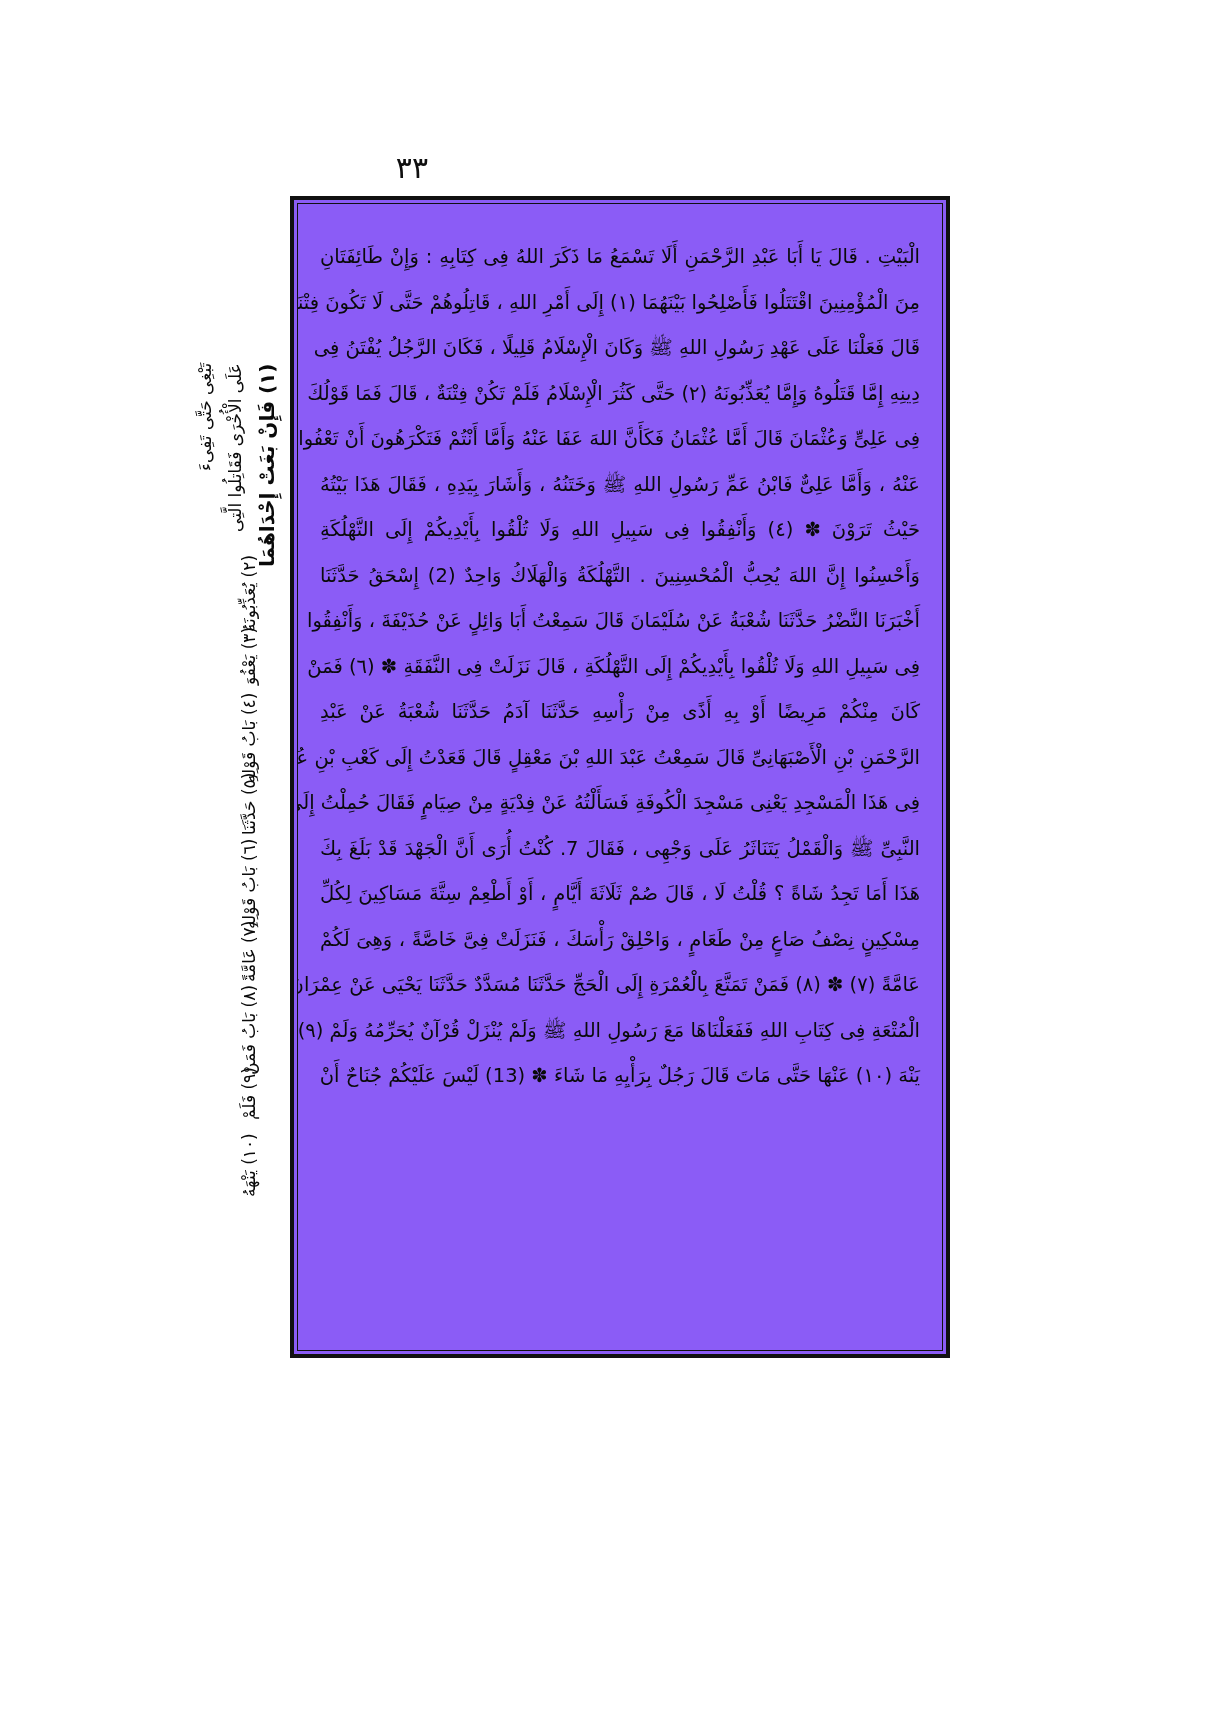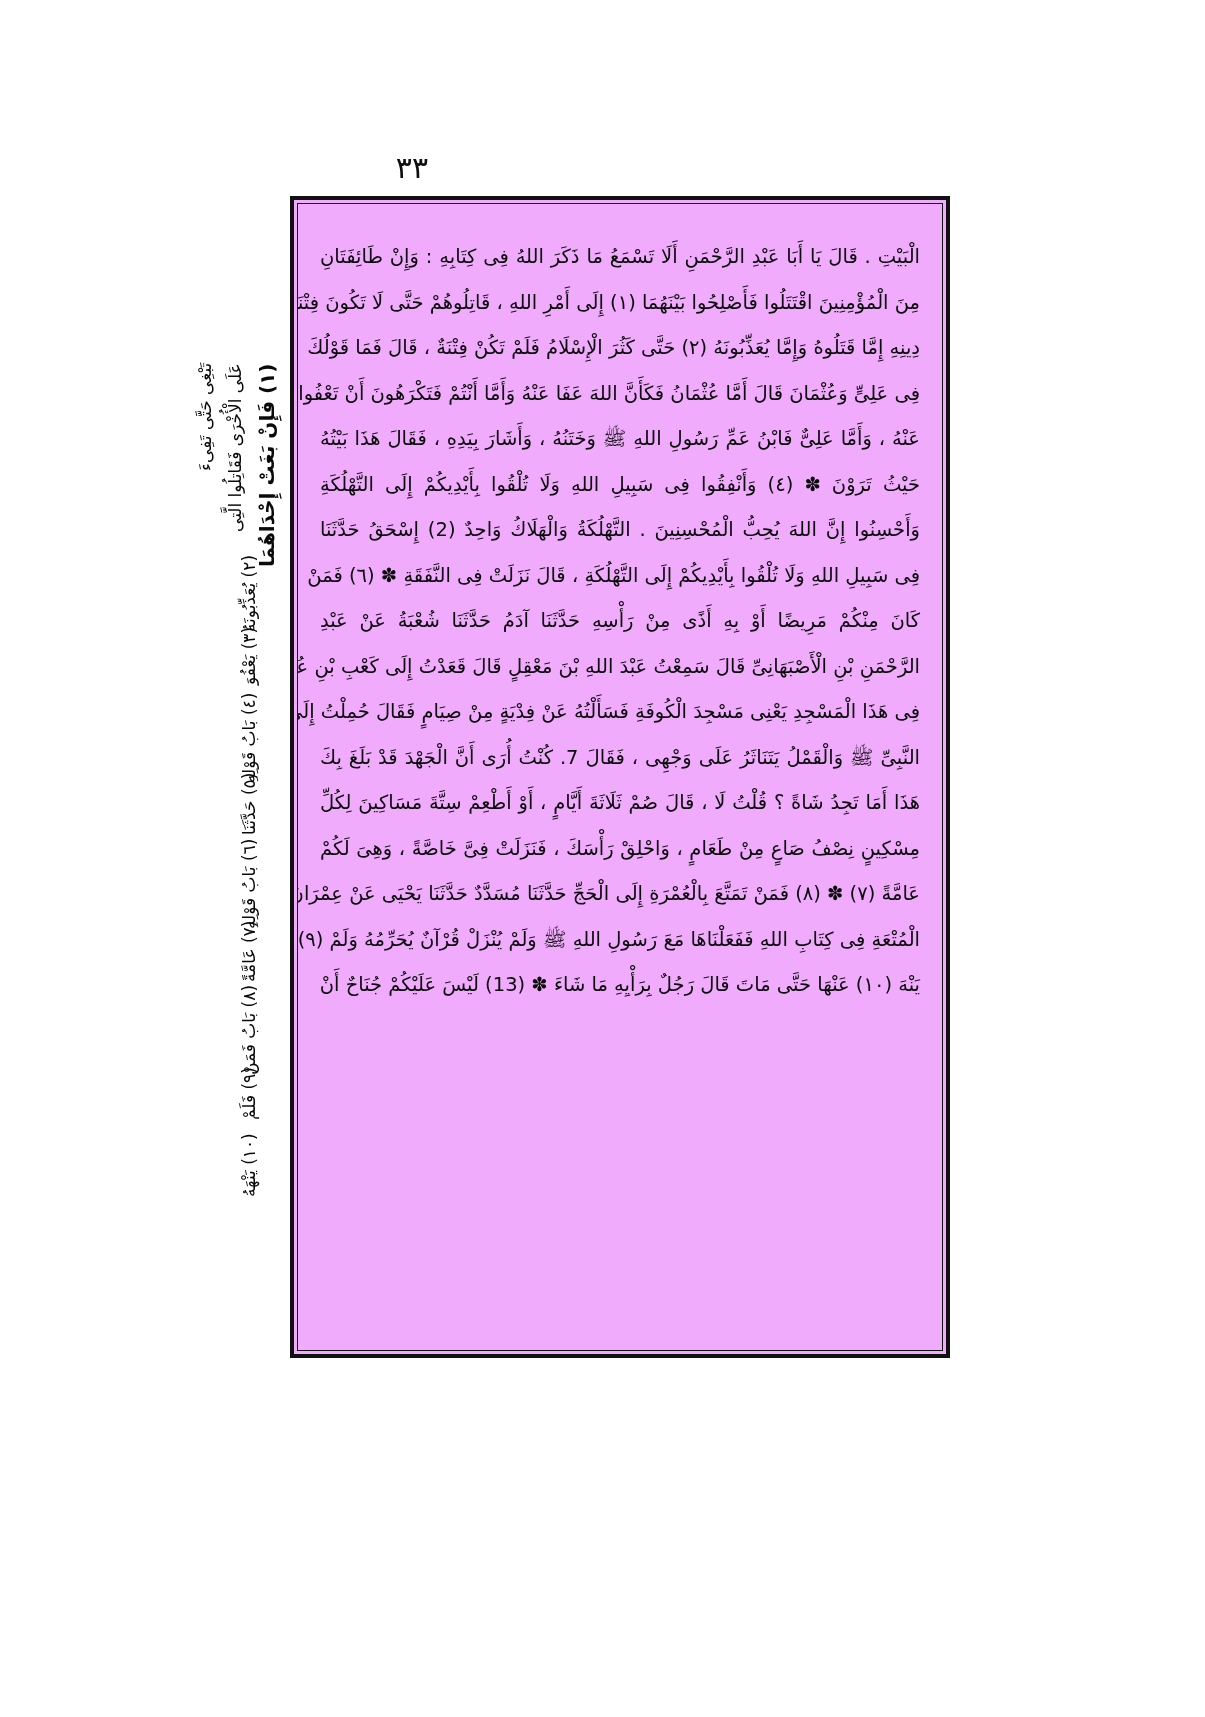--- a/index.html
+++ b/index.html
@@ -32,21 +32,21 @@
   
   .page-frame {
     position: absolute;
     top: 196px;
     left: 290px;
     width: 660px;
     height: 1162px;
     border: 4px solid #111;
     padding: 3px;
     box-sizing: border-box;
-    background: #f0abfc;
+    background: #8b5cf6;
   }
   .page-frame-inner {
     width: 100%;
     height: 100%;
     border: 1px solid #111;
     box-sizing: border-box;
     padding: 30px 22px 18px 22px;
     direction: rtl;
     text-align: justify;
     text-align-last: justify;
@@ -107,25 +107,27 @@
 </style>
 </head>
 <body>
 
 <div class="page-number">٣٣</div>
 
 <div class="page-frame">
   <div class="page-frame-inner">
     <div class="body-line">الْبَيْتِ . قَالَ يَا أَبَا عَبْدِ الرَّحْمَنِ أَلَا تَسْمَعُ مَا ذَكَرَ اللهُ فِى كِتَابِهِ : وَإِنْ طَائِفَتَانِ</div>
     <div class="body-line">مِنَ الْمُؤْمِنِينَ اقْتَتَلُوا فَأَصْلِحُوا بَيْنَهُمَا (١) إِلَى أَمْرِ اللهِ ، قَاتِلُوهُمْ حَتَّى لَا تَكُونَ فِتْنَةٌ</div>
+    <div class="body-line">قَالَ فَعَلْنَا عَلَى عَهْدِ رَسُولِ اللهِ ﷺ وَكَانَ الْإِسْلَامُ قَلِيلًا ، فَكَانَ الرَّجُلُ يُفْتَنُ فِى</div>
     <div class="body-line">دِينِهِ إِمَّا قَتَلُوهُ وَإِمَّا يُعَذِّبُونَهُ (٢) حَتَّى كَثُرَ الْإِسْلَامُ فَلَمْ تَكُنْ فِتْنَةٌ ، قَالَ فَمَا قَوْلُكَ</div>
     <div class="body-line">فِى عَلِىٍّ وَعُثْمَانَ قَالَ أَمَّا عُثْمَانُ فَكَأَنَّ اللهَ عَفَا عَنْهُ وَأَمَّا أَنْتُمْ فَتَكْرَهُونَ أَنْ تَعْفُوا (٣)</div>
     <div class="body-line">عَنْهُ ، وَأَمَّا عَلِىٌّ فَابْنُ عَمِّ رَسُولِ اللهِ ﷺ وَخَتَنُهُ ، وَأَشَارَ بِيَدِهِ ، فَقَالَ هَذَا بَيْتُهُ</div>
     <div class="body-line">حَيْثُ تَرَوْنَ ✽ (٤) وَأَنْفِقُوا فِى سَبِيلِ اللهِ وَلَا تُلْقُوا بِأَيْدِيكُمْ إِلَى التَّهْلُكَةِ</div>
     <div class="body-line">وَأَحْسِنُوا إِنَّ اللهَ يُحِبُّ الْمُحْسِنِينَ . التَّهْلُكَةُ وَالْهَلَاكُ وَاحِدٌ (2) إِسْحَقُ حَدَّثَنَا</div>
+    <div class="body-line">أَخْبَرَنَا النَّضْرُ حَدَّثَنَا شُعْبَةُ عَنْ سُلَيْمَانَ قَالَ سَمِعْتُ أَبَا وَائِلٍ عَنْ حُذَيْفَةَ ، وَأَنْفِقُوا</div>
     <div class="body-line">فِى سَبِيلِ اللهِ وَلَا تُلْقُوا بِأَيْدِيكُمْ إِلَى التَّهْلُكَةِ ، قَالَ نَزَلَتْ فِى النَّفَقَةِ ✽ (٦) فَمَنْ</div>
     <div class="body-line">كَانَ مِنْكُمْ مَرِيضًا أَوْ بِهِ أَذًى مِنْ رَأْسِهِ حَدَّثَنَا آدَمُ حَدَّثَنَا شُعْبَةُ عَنْ عَبْدِ</div>
     <div class="body-line">الرَّحْمَنِ بْنِ الْأَصْبَهَانِىِّ قَالَ سَمِعْتُ عَبْدَ اللهِ بْنَ مَعْقِلٍ قَالَ قَعَدْتُ إِلَى كَعْبِ بْنِ عُجْرَةَ</div>
     <div class="body-line">فِى هَذَا الْمَسْجِدِ يَعْنِى مَسْجِدَ الْكُوفَةِ فَسَأَلْتُهُ عَنْ فِدْيَةٍ مِنْ صِيَامٍ فَقَالَ حُمِلْتُ إِلَى</div>
     <div class="body-line">النَّبِىِّ ﷺ وَالْقَمْلُ يَتَنَاثَرُ عَلَى وَجْهِى ، فَقَالَ 7. كُنْتُ أُرَى أَنَّ الْجَهْدَ قَدْ بَلَغَ بِكَ</div>
     <div class="body-line">هَذَا أَمَا تَجِدُ شَاةً ؟ قُلْتُ لَا ، قَالَ صُمْ ثَلَاثَةَ أَيَّامٍ ، أَوْ أَطْعِمْ سِتَّةَ مَسَاكِينَ لِكُلِّ</div>
     <div class="body-line">مِسْكِينٍ نِصْفُ صَاعٍ مِنْ طَعَامٍ ، وَاحْلِقْ رَأْسَكَ ، فَنَزَلَتْ فِىَّ خَاصَّةً ، وَهِىَ لَكُمْ</div>
     <div class="body-line">عَامَّةً (٧) ✽ (٨) فَمَنْ تَمَتَّعَ بِالْعُمْرَةِ إِلَى الْحَجِّ حَدَّثَنَا مُسَدَّدٌ حَدَّثَنَا يَحْيَى عَنْ عِمْرَانَ</div>
     <div class="body-line">الْمُتْعَةِ فِى كِتَابِ اللهِ فَفَعَلْنَاهَا مَعَ رَسُولِ اللهِ ﷺ وَلَمْ يُنْزَلْ قُرْآنٌ يُحَرِّمُهُ وَلَمْ (٩)</div>
     <div class="body-line">يَنْهَ (١٠) عَنْهَا حَتَّى مَاتَ قَالَ رَجُلٌ بِرَأْيِهِ مَا شَاءَ ✽ (13) لَيْسَ عَلَيْكُمْ جُنَاحٌ أَنْ</div>

